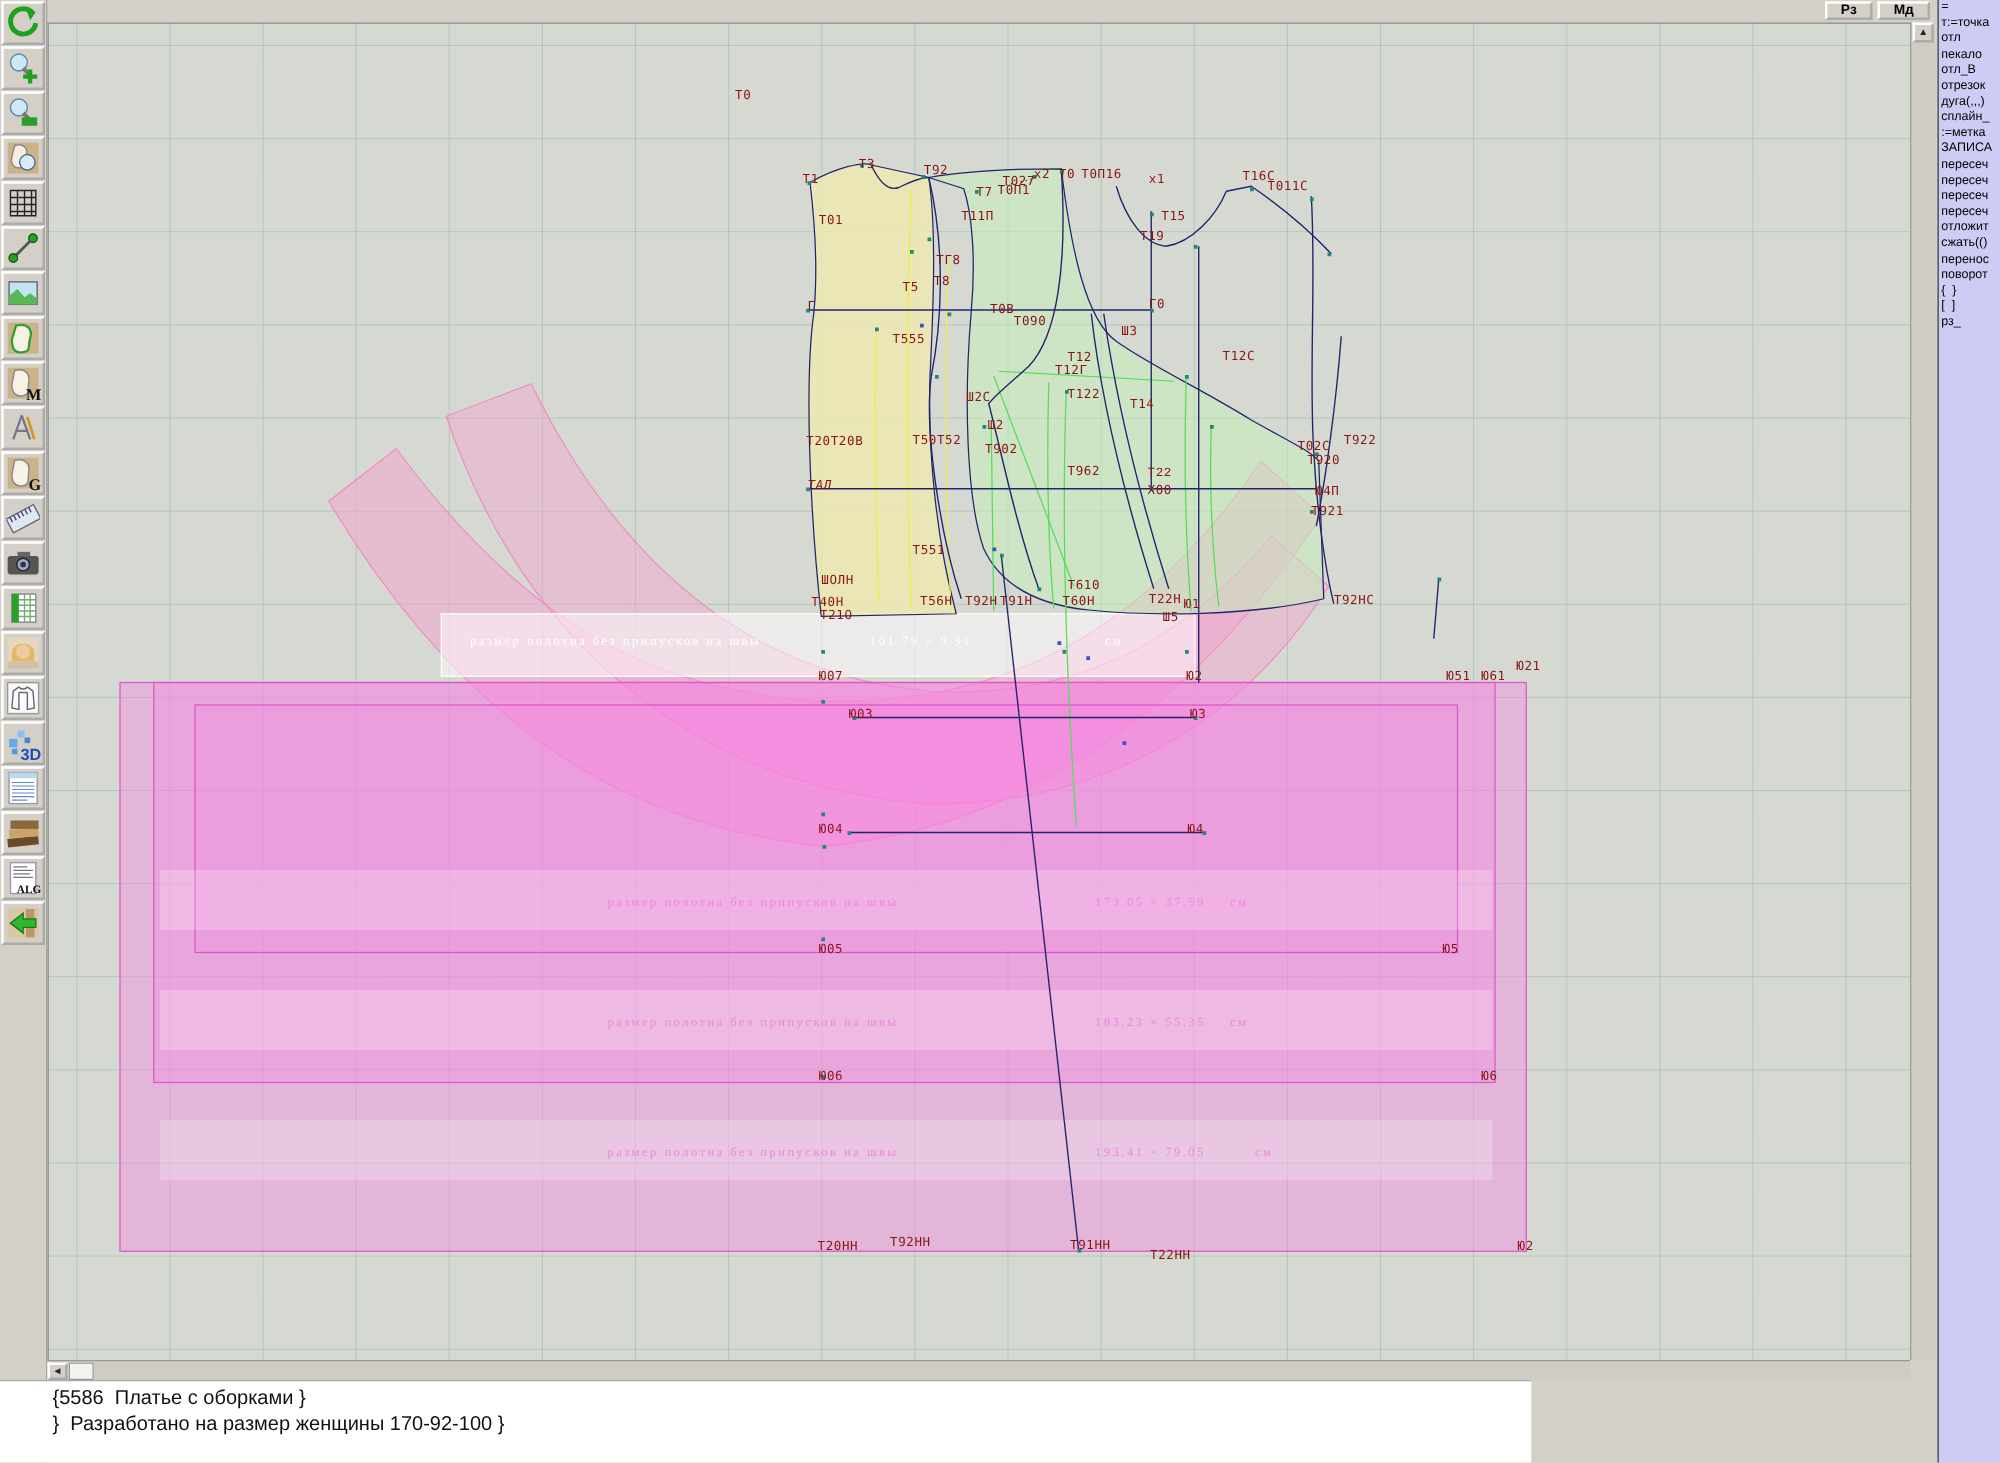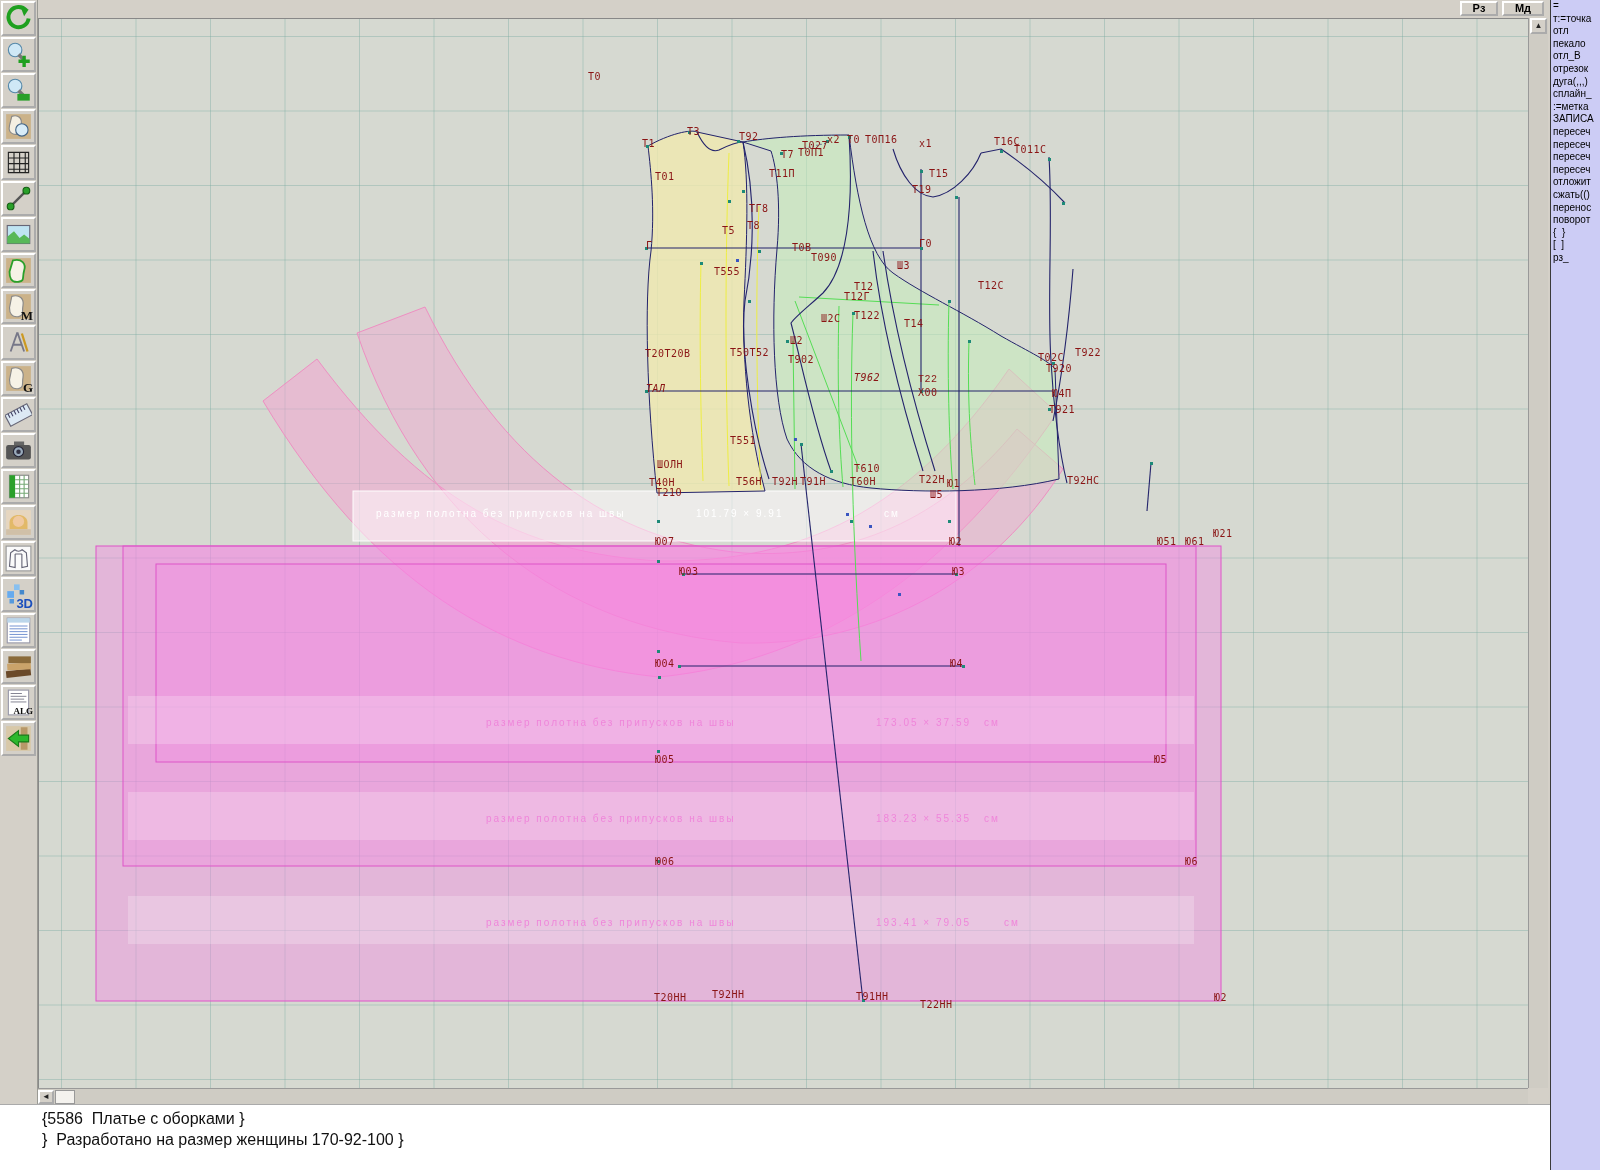--- a/index.html
+++ b/index.html
@@ -26,37 +26,37 @@
   .canvas{position:absolute;left:38px;top:18px;width:1490px;height:1070px;
       background-color:#d6d9d1;
       background-image:
         linear-gradient(to right, rgba(120,170,162,.40) 1px, transparent 1px),
         linear-gradient(to bottom, rgba(120,170,162,.40) 1px, transparent 1px);
       background-size:74.5px 74.5px;background-position:22px 17px;
       border-left:1px solid #888;border-top:1px solid #888;overflow:hidden;}
   .draw{position:absolute;left:0;top:0;width:1490px;height:1070px;}
   .lbl{position:absolute;font-family:"DejaVu Sans Mono",monospace;font-size:10px;
       line-height:10px;color:#8a1414;letter-spacing:.5px;white-space:pre;}
-  .band-text{position:absolute;font-family:Liberation Sans, sans-serif;font-size:10px;
+  .band-text{position:absolute;font-family:Liberation Serif, serif;font-size:10px;
       line-height:10px;letter-spacing:2px;white-space:pre;}
 
   
   .vscroll{position:absolute;left:1528px;top:18px;width:20px;height:1070px;background:#cfccc4;
       border-left:1px solid #999;}
   .vscroll .arrowbtn{position:absolute;left:1px;top:0;width:17px;height:16px;}
   .hscroll{position:absolute;left:38px;top:1088px;width:1490px;height:16px;background:#cfccc4;
       border-top:1px solid #999;}
   .arrowbtn{background:#d4d0c8;border:2px outset #fff;font-size:8px;line-height:8px;
       text-align:center;color:#222;padding:0;cursor:pointer;}
   .hscroll .arrowbtn{position:absolute;left:0;top:1px;width:16px;height:14px;}
   .hthumb{position:absolute;left:17px;top:1px;width:20px;height:14px;background:#f4f2ee;
       border:1px solid #999;}
 
   
-  .status{position:absolute;left:0;top:1104px;width:1550px;height:66px;background:#fff;
+  .status{position:absolute;left:0;top:1104px;width:1225px;height:66px;background:#fff;
       border-top:1px solid #aaa;}
   .status .line{position:absolute;left:42px;font-size:16px;color:#111;white-space:pre;}
   .status .l1{top:5px;} .status .l2{top:26px;}
 
   
   .panel{position:absolute;left:1550px;top:0;width:50px;height:1170px;background:#ccccf5;
       border-left:1px solid #3a3a3a;overflow:hidden;}
   .panel-item{display:block;font-size:10px;line-height:12.6px;color:#000;
       padding-left:2px;white-space:pre;cursor:default;}
 </style>
@@ -298,26 +298,26 @@
       <span class="lbl" style="left: 753px; top: 224px;">Т0В</span>
       <span class="lbl" style="left: 772px; top: 234px; text-align: right;">Т090</span>
       <span class="lbl" style="left: 880px; top: 220px;">Г0</span>
       <span class="lbl" style="left: 675px; top: 248px;">Т555</span>
       <span class="lbl" style="left: 858px; top: 242px;">Ш3</span>
       <span class="lbl" style="left: 865px; top: 252px; margin-top: 48px;">Т14</span>
       <span class="lbl" style="left: 815px; top: 263px;">Т12</span>
       <span class="lbl" style="left: 805px; top: 273px;">Т12Г</span>
       <span class="lbl" style="left: 939px; top: 262px;">Т12С</span>
       <span class="lbl" style="left: 815px; top: 292px;">Т122</span>
-      <span class="lbl" style="left: 734px; top: 295px; padding-left: 48px;">Ш2С</span>
+      <span class="lbl" style="left: 734px; top: 295px;">Ш2С</span>
       <span class="lbl" style="left: 751px; top: 317px;">Ш2</span>
       <span class="lbl" style="left: 606px; top: 330px;">Т20Т20В</span>
       <span class="lbl" style="left: 691px; top: 329px;">Т50Т52</span>
       <span class="lbl" style="left: 749px; top: 336px;">Т902</span>
-      <span class="lbl" style="left: 815px; top: 354px; font-style: italic;">Т962</span>
+      <span class="lbl" style="left: 815px; top: 354px;">Т962</span>
       <span class="lbl" style="left: 607px; top: 365px; font-style: italic;">ТАЛ</span>
       <span class="lbl" style="left: 879px; top: 356px; font-family: Liberation Mono, monospace;">Т22</span>
       <span class="lbl" style="left: 879px; top: 369px;">Х00</span>
       <span class="lbl" style="left: 999px; top: 334px;">Т02С</span>
       <span class="lbl" style="left: 1036px; top: 329px;">Т922</span>
       <span class="lbl" style="left: 1007px; top: 345px;">Т920</span>
       <span class="lbl" style="left: 1013px; top: 370px;">Ю4П</span>
       <span class="lbl" style="left: 1010px; top: 386px;">Т921</span>
       <span class="lbl" style="left: 675px; top: 417px; margin-left: 16px;">Т551</span>
       <span class="lbl" style="left: 618px; top: 441px;">ШОЛН</span>

